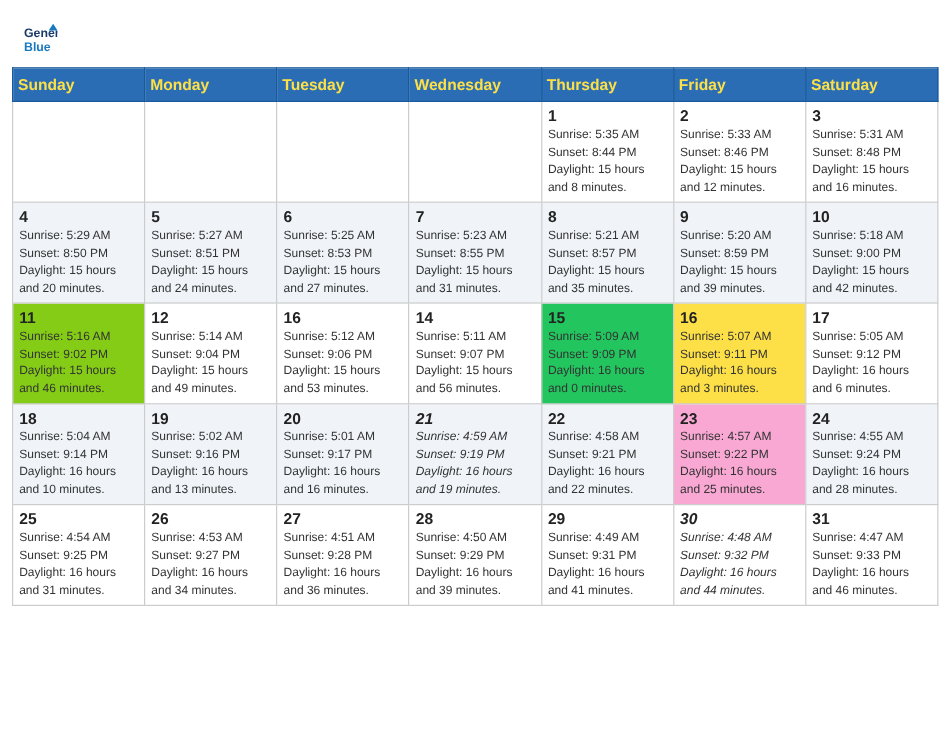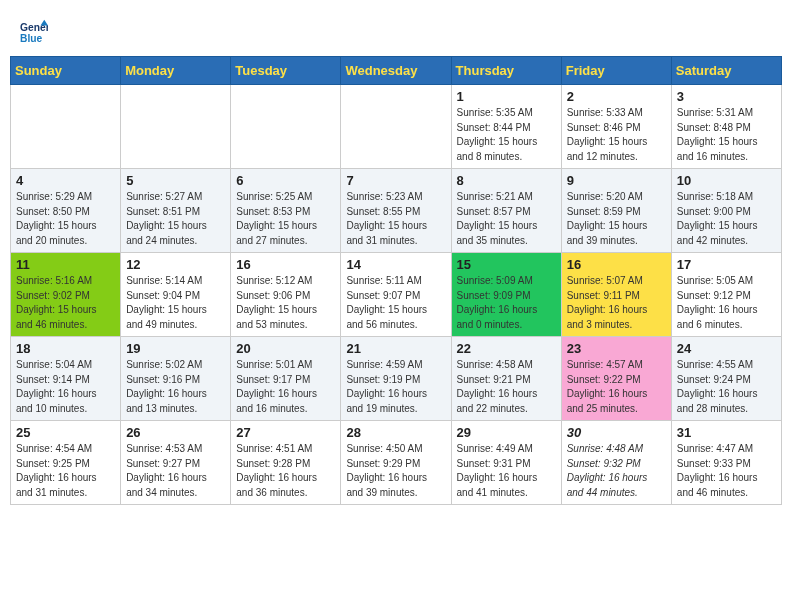--- a/index.html
+++ b/index.html
@@ -198,21 +198,21 @@
           <div class="day-info">Sunrise: 5:04 AM<br>Sunset: 9:14 PM<br>Daylight: 16 hours<br>and 10 minutes.</div>
         </td>
         <td style="background: rgb(240, 244, 248);">
           <div class="day-num">19</div>
           <div class="day-info">Sunrise: 5:02 AM<br>Sunset: 9:16 PM<br>Daylight: 16 hours<br>and 13 minutes.</div>
         </td>
         <td style="background: rgb(240, 244, 248);">
           <div class="day-num">20</div>
           <div class="day-info">Sunrise: 5:01 AM<br>Sunset: 9:17 PM<br>Daylight: 16 hours<br>and 16 minutes.</div>
         </td>
-        <td style="background: rgb(240, 244, 248);">
+        <td style="background: rgb(240, 244, 248); font-style: italic;">
           <div class="day-num">21</div>
           <div class="day-info">Sunrise: 4:59 AM<br>Sunset: 9:19 PM<br>Daylight: 16 hours<br>and 19 minutes.</div>
         </td>
         <td style="background: rgb(240, 244, 248);">
           <div class="day-num">22</div>
           <div class="day-info">Sunrise: 4:58 AM<br>Sunset: 9:21 PM<br>Daylight: 16 hours<br>and 22 minutes.</div>
         </td>
         <td style="background: #f9a8d4;">
           <div class="day-num">23</div>
           <div class="day-info">Sunrise: 4:57 AM<br>Sunset: 9:22 PM<br>Daylight: 16 hours<br>and 25 minutes.</div>

